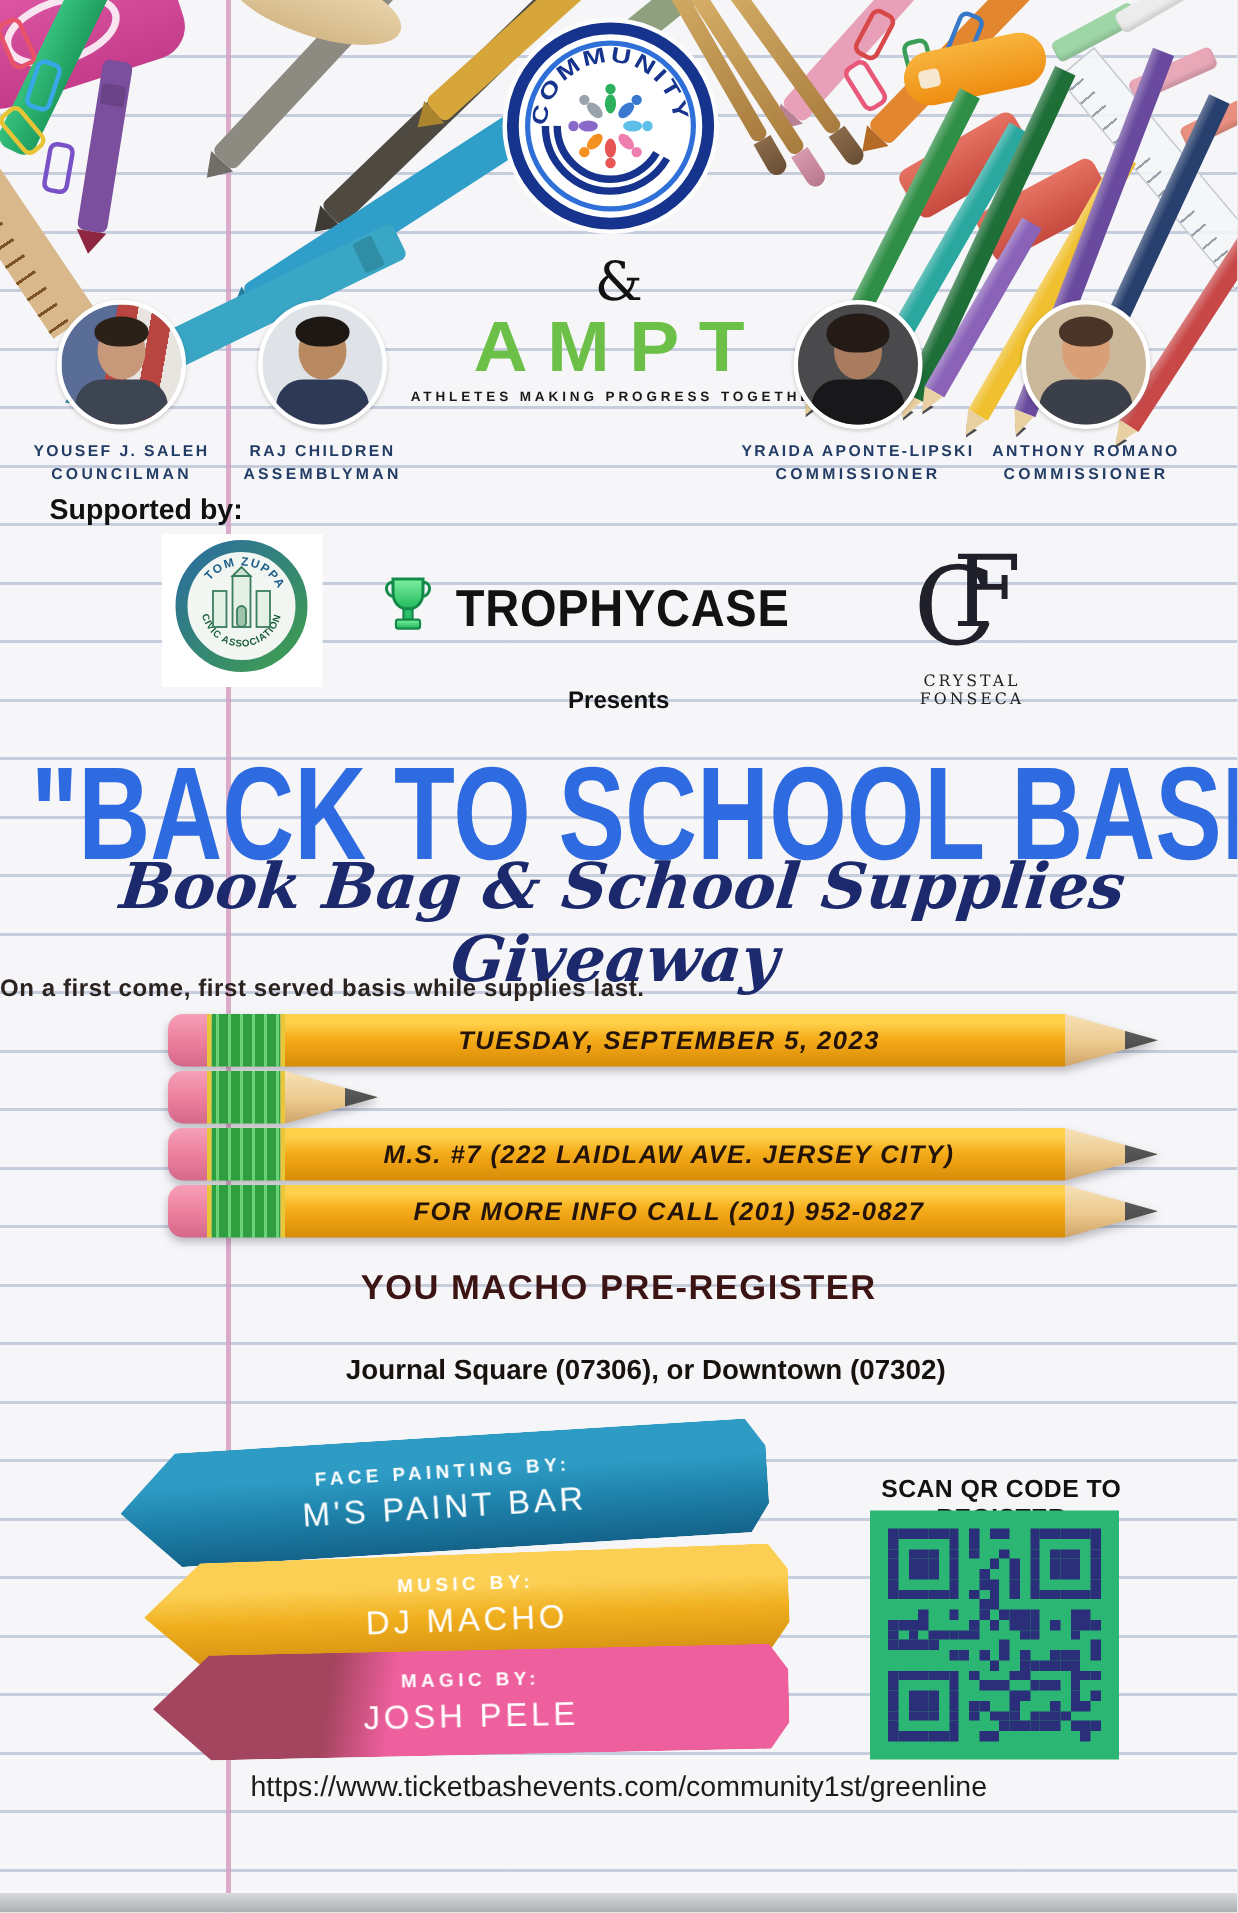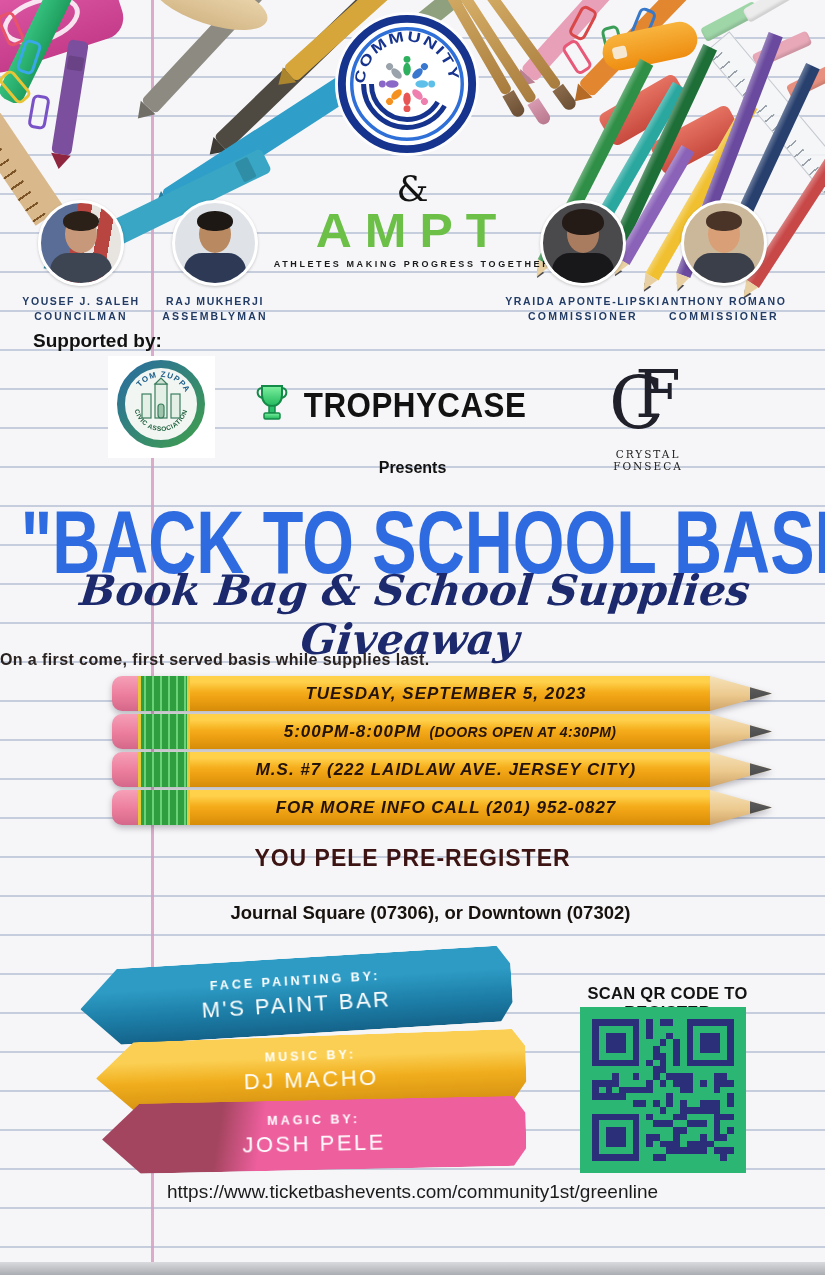--- a/index.html
+++ b/index.html
@@ -220,24 +220,24 @@
       </div>
     <div class="oname">YOUSEF J. SALEH</div>
     <div class="otitle">COUNCILMAN</div>
   </div>
   <div class="abs official" style="left:130px">
     <div class="avatar av2">
         <span class="torso"></span>
         <span class="head"></span>
         <span class="hair"></span>
       </div>
-    <div class="oname">RAJ MUKHERJI</div>
+    <div class="oname">RAJ CHILDREN</div>
     <div class="otitle">ASSEMBLYMAN</div>
   </div>
-  <div class="abs official" style="left:498px">
+  <div class="abs official" style="left:487px">
     <div class="avatar av3">
         <span class="torso"></span>
         <span class="head"></span>
         <span class="hair"></span>
       </div>
     <div class="oname">YRAIDA APONTE-LIPSKI</div>
     <div class="otitle">COMMISSIONER</div>
   </div>
   <div class="abs official" style="left:639px">
     <div class="avatar av4">
@@ -317,24 +317,20 @@
       <div class="p-ferrule"></div>
       <div class="p-body">
         <span class="p-text">TUESDAY, SEPTEMBER 5, 2023</span>
         <span class="p-note"></span>
       </div>
       <div class="p-tip"></div>
     </div>
     <div class="pencil">
       <div class="p-eraser"></div>
       <div class="p-ferrule"></div>
-      <div class="p-body">
-        <span class="p-text">5:00PM-8:00PM</span>
-        <span class="p-note">(DOORS OPEN AT 4:30PM)</span>
-      </div>
       <div class="p-tip"></div>
     </div>
     <div class="pencil">
       <div class="p-eraser"></div>
       <div class="p-ferrule"></div>
       <div class="p-body">
         <span class="p-text">M.S. #7 (222 LAIDLAW AVE. JERSEY CITY)</span>
         <span class="p-note"></span>
       </div>
       <div class="p-tip"></div>
@@ -343,21 +339,21 @@
       <div class="p-eraser"></div>
       <div class="p-ferrule"></div>
       <div class="p-body">
         <span class="p-text">FOR MORE INFO CALL (201) 952-0827</span>
         <span class="p-note"></span>
       </div>
       <div class="p-tip"></div>
     </div>
   </div>
 
-  <div class="abs reg-head">YOU PELE PRE-REGISTER</div>
+  <div class="abs reg-head">YOU MACHO PRE-REGISTER</div>
   <div class="abs reg2">Journal Square (07306), or Downtown (07302)</div>
 
   <div class="abs eband e-blue">
     <div class="e-label">FACE PAINTING BY:</div>
     <div class="e-name">M'S PAINT BAR</div>
   </div>
   <div class="abs eband e-yellow">
     <div class="e-label">MUSIC BY:</div>
     <div class="e-name">DJ MACHO</div>
   </div>

